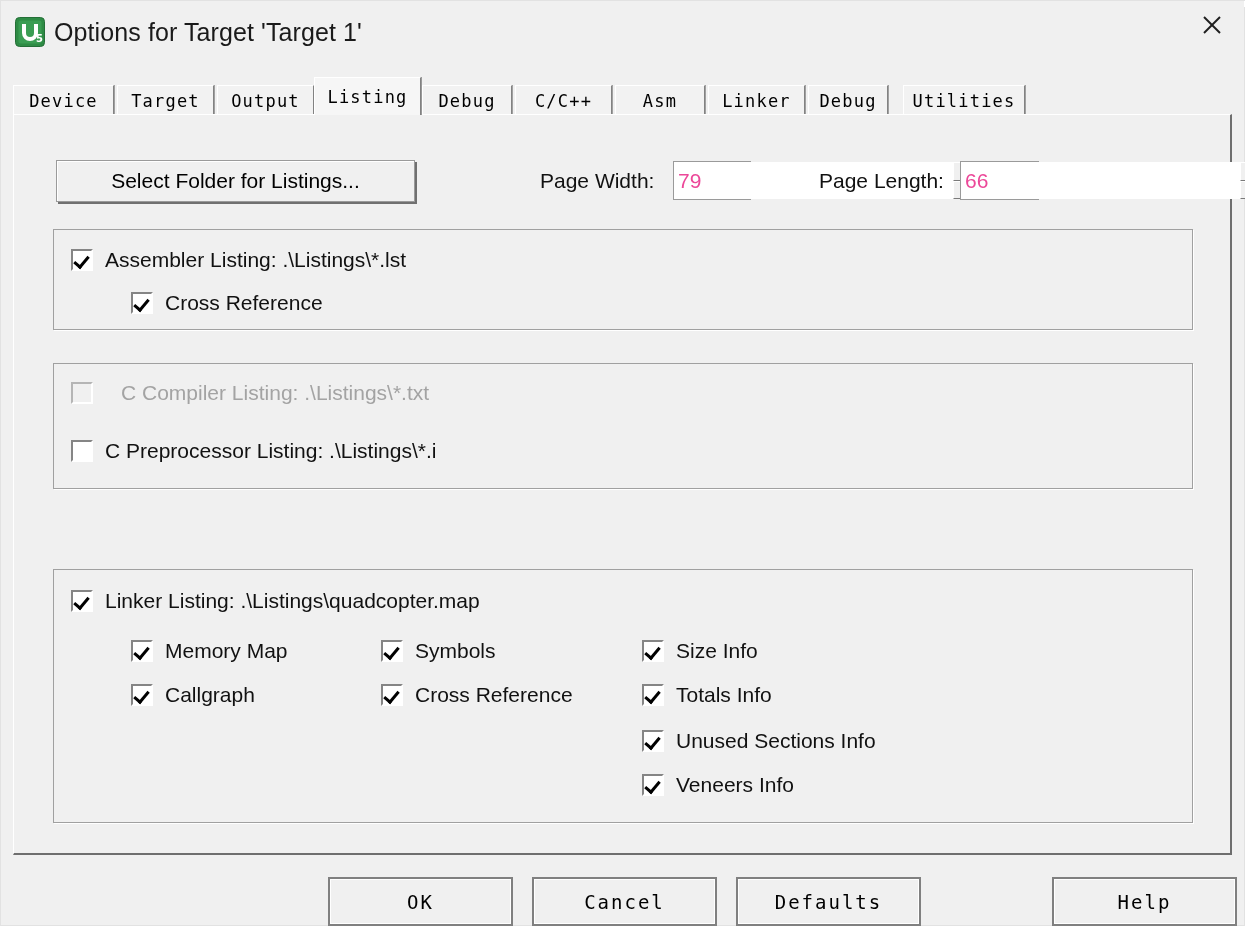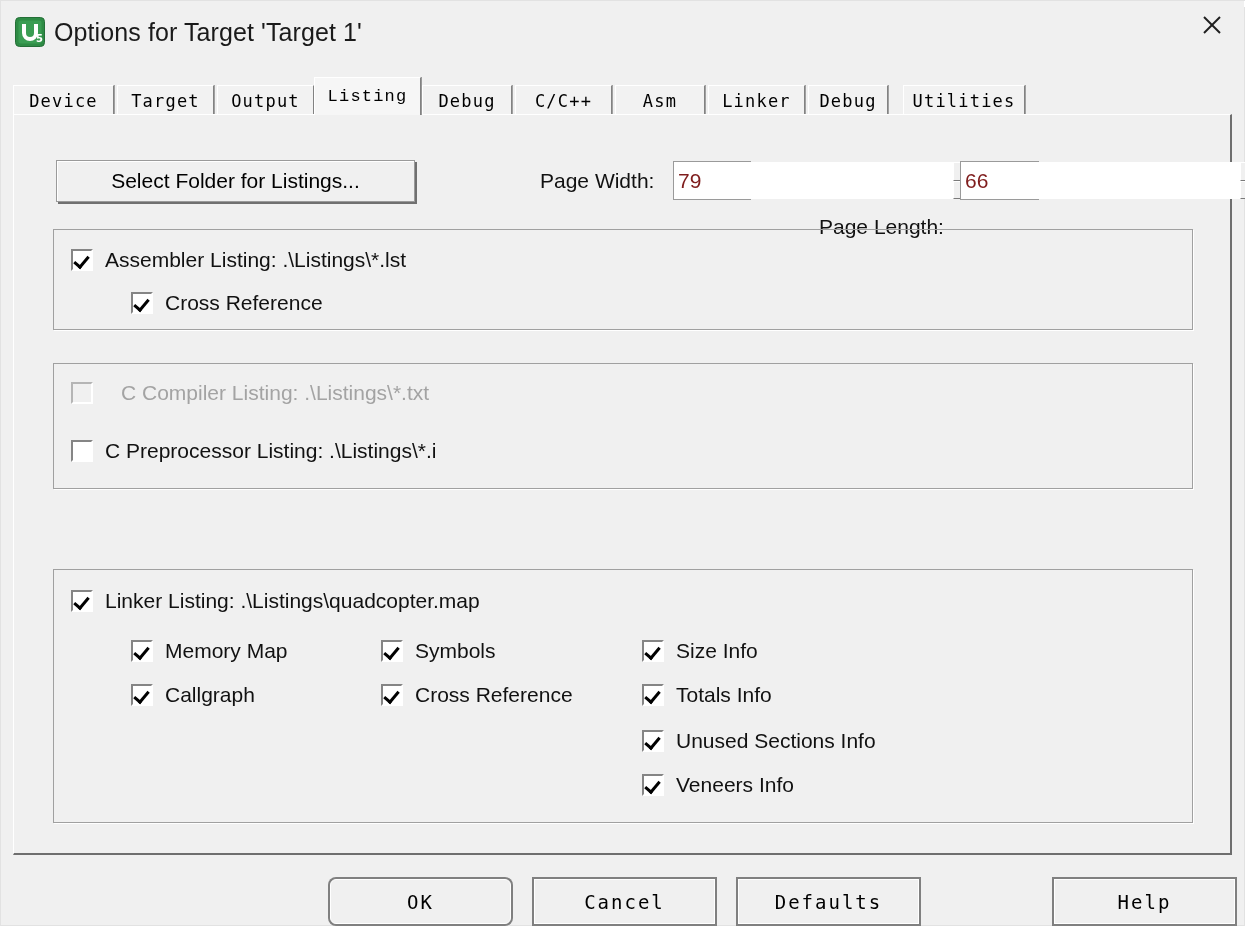--- a/index.html
+++ b/index.html
@@ -135,21 +135,21 @@
     box-shadow: inset 1px 1px 0 #d8d8d8;
     background: #ffffff;
   }
   .spin-input {
     flex: 1 1 auto;
     background: #ffffff;
     border: none;
     outline: none;
     font-size: 21px;
     font-family: "Liberation Sans", sans-serif;
-    color: #7f1d1d;
+    color: #ec4899;
     padding: 0 4px;
     box-sizing: border-box;
   }
   .spin-btns {
     width: 28px;
     display: flex;
     flex-direction: column;
     flex: 0 0 auto;
   }
   .spin-btn {
@@ -279,21 +279,21 @@
         <line x1="3" y1="3" x2="19" y2="19" stroke="#1f1f1f" stroke-width="2"></line>
         <line x1="19" y1="3" x2="3" y2="19" stroke="#1f1f1f" stroke-width="2"></line>
       </svg>
     </div>
   </div>
 
   <div id="tabstrip">
     <div class="tab" style="left:0px;width:101px;">Device</div>
     <div class="tab" style="left:104px;width:97px;">Target</div>
     <div class="tab" style="left:204px;width:97px;">Output</div>
-    <div class="tab active" style="left:301px;width:107px;font-family:Liberation Mono, monospace;">Listing</div>
+    <div class="tab active" style="left:301px;width:107px;">Listing</div>
     <div class="tab" style="left:409px;width:90px;">Debug</div>
     <div class="tab" style="left:502px;width:97px;">C/C++</div>
     <div class="tab" style="left:602px;width:90px;">Asm</div>
     <div class="tab" style="left:695px;width:97px;">Linker</div>
     <div class="tab" style="left:795px;width:80px;">Debug</div>
     <div class="tab" style="left:890px;width:122px;">Utilities</div>
   </div>
 
   <div id="panel"></div>
 
@@ -305,21 +305,21 @@
     <div class="spin-btns">
       <div class="spin-btn up">
           <span class="tri"></span>
         </div>
       <div class="spin-btn down">
           <span class="tri"></span>
         </div>
     </div>
   </div>
 
-  <div class="field-label" style="left:818px; top:168px;margin-top:46px;">Page Length:</div>
+  <div class="field-label" style="left:818px; top:168px;">Page Length:</div>
   <div class="spin-wrap" style="left:959px; top:160px; width:79px;">
     <input class="spin-input" type="text" value="66" style="">
     <div class="spin-btns">
       <div class="spin-btn up"></div>
       <div class="spin-btn down"></div>
     </div>
   </div>
 
   <div class="groupbox" style="left:52px; top:228px; width:1140px; height:101px;"></div>
 
@@ -380,18 +380,18 @@
   </div>
   <div class="cbrow checked" style="left:641px; top:728px;">
     <span class="cbox"></span>
     <span class="cblabel">Unused Sections Info</span>
   </div>
   <div class="cbrow checked" style="left:641px; top:772px;">
     <span class="cbox"></span>
     <span class="cblabel">Veneers Info</span>
   </div>
 
-  <div class="dlg-btn" style="left:329px; top:878px; width:181px;border-radius:6px;">OK</div>
+  <div class="dlg-btn" style="left:329px; top:878px; width:181px;">OK</div>
   <div class="dlg-btn" style="left:533px; top:878px; width:181px;">Cancel</div>
   <div class="dlg-btn" style="left:737px; top:878px; width:181px;">Defaults</div>
   <div class="dlg-btn" style="left:1053px; top:878px; width:181px;">Help</div>
 
 </div>
 
 </body></html>

